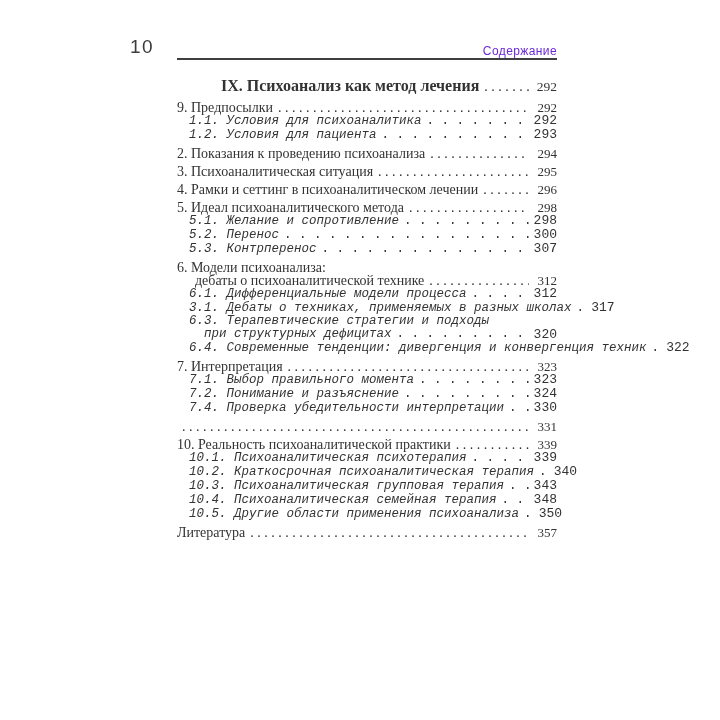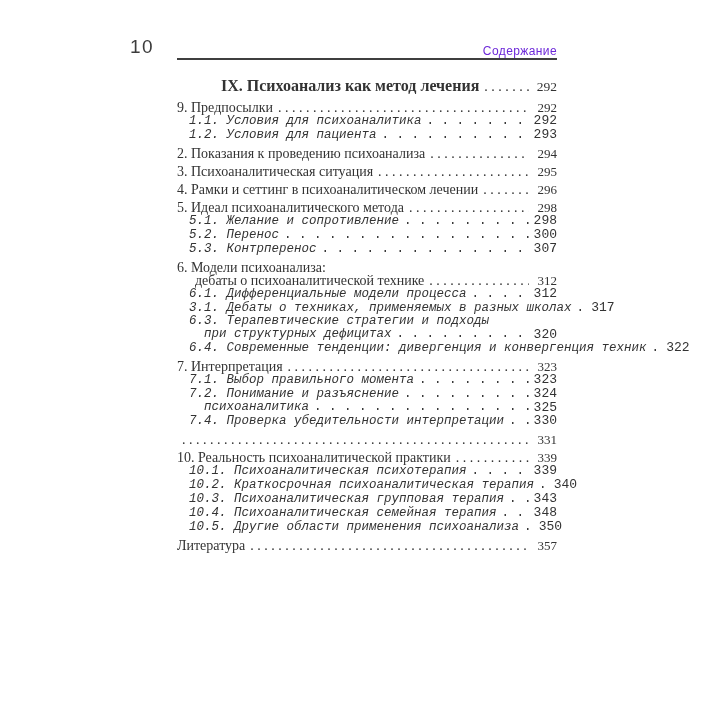--- a/index.html
+++ b/index.html
@@ -236,25 +236,20 @@
       <div class="row sub">
         <span class="title">7.1. Выбор правильного момента</span>
         <span class="leader"></span>
         <span class="pagenum">323</span>
       </div>
       <div class="row sub">
         <span class="title">7.2. Понимание и разъяснение</span>
         <span class="leader"></span>
         <span class="pagenum">324</span>
       </div>
-      <div class="row sub cont">
-        <span class="title">психоаналитика</span>
-        <span class="leader"></span>
-        <span class="pagenum">325</span>
-      </div>
       <div class="row sub">
         <span class="title">7.4. Проверка убедительности интерпретации</span>
         <span class="leader"></span>
         <span class="pagenum">330</span>
       </div>
       <div class="row main">
         <span class="leader"></span>
         <span class="pagenum">331</span>
       </div>
       <div class="row main">

